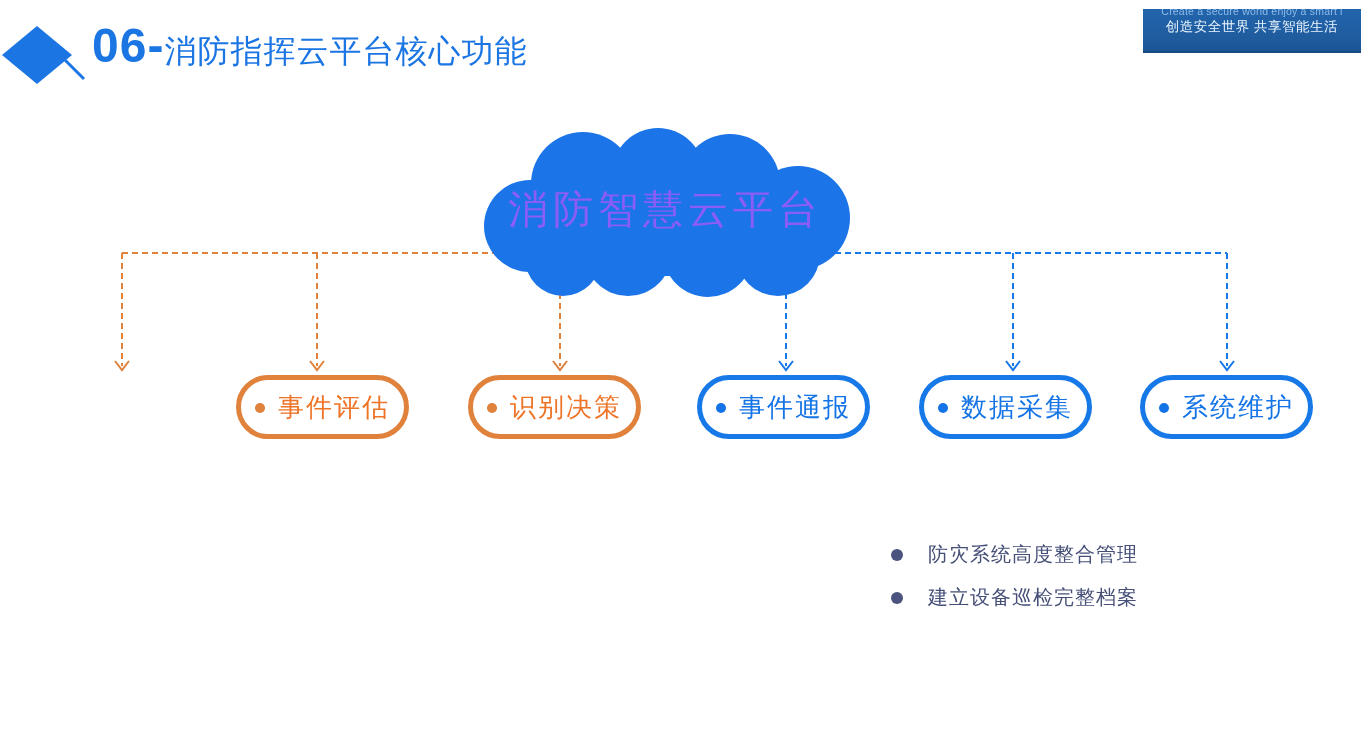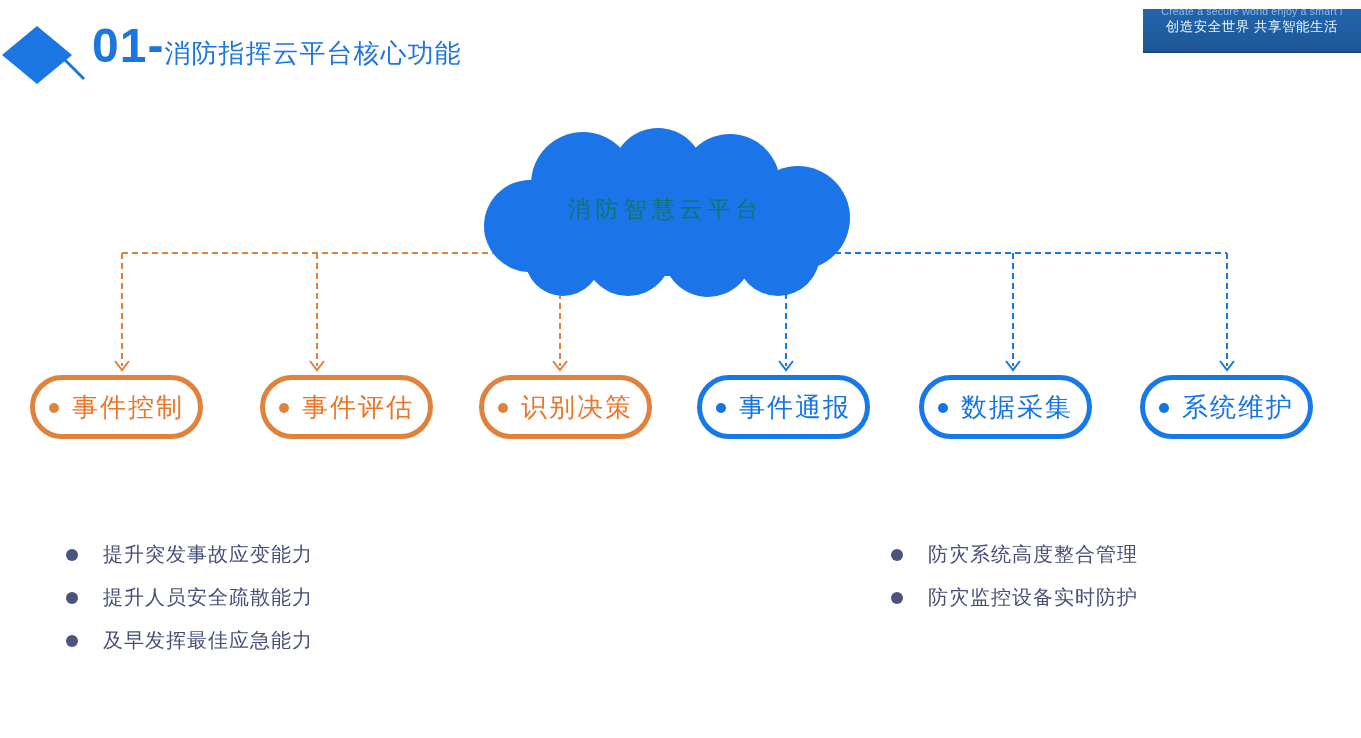--- a/index.html
+++ b/index.html
@@ -28,21 +28,21 @@
   .title{
     position:absolute;left:92px;top:18px;white-space:nowrap;
     color:var(--title-blue);display:flex;align-items:baseline;
   }
   .title-num{
     font-family:"Liberation Sans","DejaVu Sans",sans-serif;
     font-weight:bold;font-size:48px;letter-spacing:1px;
   }
   .title-cn{
     font-family:"Liberation Serif","DejaVu Serif",serif;
-    font-size:26px;letter-spacing:1px;
+    font-size:32px;letter-spacing:1px;
   }
 
   .banner{
     position:absolute;right:0;top:9px;width:218px;height:44px;
     background:linear-gradient(180deg,#2264AC 0%, var(--banner-bg) 70%, #1C5494 100%);
     border-bottom:2px solid var(--banner-bg-dark);
     overflow:hidden;text-align:center;
     font-family:"Liberation Sans","DejaVu Sans",sans-serif;
   }
   .banner-en{
@@ -55,21 +55,21 @@
   }
 
   
   .connectors{position:absolute;left:0;top:0;width:1361px;height:738px;z-index:1;}
 
   
   .cloud{position:absolute;left:478px;top:126px;width:375px;height:172px;z-index:2;}
   .cloud svg{position:absolute;inset:0;}
   .cloud-label{
     position:absolute;inset:0;display:flex;align-items:center;justify-content:center;
-    color:#0f766e;font-size:23px;letter-spacing:5px;padding-bottom:6px;
+    color:#8b5cf6;font-size:40px;letter-spacing:5px;padding-bottom:6px;
   }
 
   
   .pill{
     position:absolute;top:375px;width:173px;height:64px;z-index:3;
     background:#ffffff;border-radius:32px;border:5px solid;
     display:flex;align-items:center;justify-content:center;gap:13px;
   }
   .pill.orange{border-color:var(--node-orange);color:var(--node-orange-text);}
   .pill.blue{border-color:var(--node-blue);color:var(--node-blue-text);font-family:Liberation Mono, monospace;}
@@ -93,21 +93,21 @@
 <body>
 
 <div class="stage">
 
   <svg class="logo" viewBox="0 0 95 90">
     <polygon points="37,21 72,50 37,79 2,50" style="fill:var(--title-blue)"></polygon>
     <line x1="51" y1="41" x2="84" y2="74" style="stroke:var(--title-blue);stroke-width:3"></line>
   </svg>
 
   <div class="title">
-    <span class="title-num">01-</span>
+    <span class="title-num">06-</span>
     <span class="title-cn">消防指挥云平台核心功能</span>
   </div>
 
   <div class="banner">
     <div class="banner-en">Create a secure world  enjoy a smart l</div>
     <div class="banner-cn">创造安全世界 共享智能生活</div>
   </div>
 
   <svg class="connectors" viewBox="0 0 1361 738">
 
@@ -143,65 +143,47 @@
         <circle cx="300" cy="128" r="42"></circle>
         <circle cx="230" cy="126" r="45"></circle>
         <circle cx="150" cy="126" r="44"></circle>
         <circle cx="85" cy="132" r="38"></circle>
         <ellipse cx="190" cy="95" rx="130" ry="55"></ellipse>
       </g>
     </svg>
     <div class="cloud-label">消防智慧云平台</div>
   </div>
 
-  <div class="pill orange" style="left:30px">
-    <span class="pill-dot"></span>
-    <span class="pill-label">事件控制</span>
-  </div>
-  <div class="pill orange" style="left:260px">
+  <div class="pill orange" style="left:236px">
     <span class="pill-dot"></span>
     <span class="pill-label">事件评估</span>
   </div>
-  <div class="pill orange" style="left:479px">
+  <div class="pill orange" style="left:468px">
     <span class="pill-dot"></span>
     <span class="pill-label">识别决策</span>
   </div>
   <div class="pill blue" style="left:697px">
     <span class="pill-dot"></span>
     <span class="pill-label">事件通报</span>
   </div>
   <div class="pill blue" style="left:919px">
     <span class="pill-dot"></span>
     <span class="pill-label">数据采集</span>
   </div>
   <div class="pill blue" style="left:1140px">
     <span class="pill-dot"></span>
     <span class="pill-label">系统维护</span>
   </div>
 
-  <div class="benefits" style="left:66px">
-    <div class="benefit-row">
-      <span class="b-dot"></span>
-      <span>提升突发事故应变能力</span>
-    </div>
-    <div class="benefit-row">
-      <span class="b-dot"></span>
-      <span>提升人员安全疏散能力</span>
-    </div>
-    <div class="benefit-row">
-      <span class="b-dot"></span>
-      <span>及早发挥最佳应急能力</span>
-    </div>
-  </div>
 
 
   <div class="benefits" style="left:891px">
     <div class="benefit-row">
       <span class="b-dot"></span>
       <span>防灾系统高度整合管理</span>
     </div>
     <div class="benefit-row">
       <span class="b-dot"></span>
-      <span>防灾监控设备实时防护</span>
+      <span>建立设备巡检完整档案</span>
     </div>
   </div>
 
 </div>
 
 </body></html>

